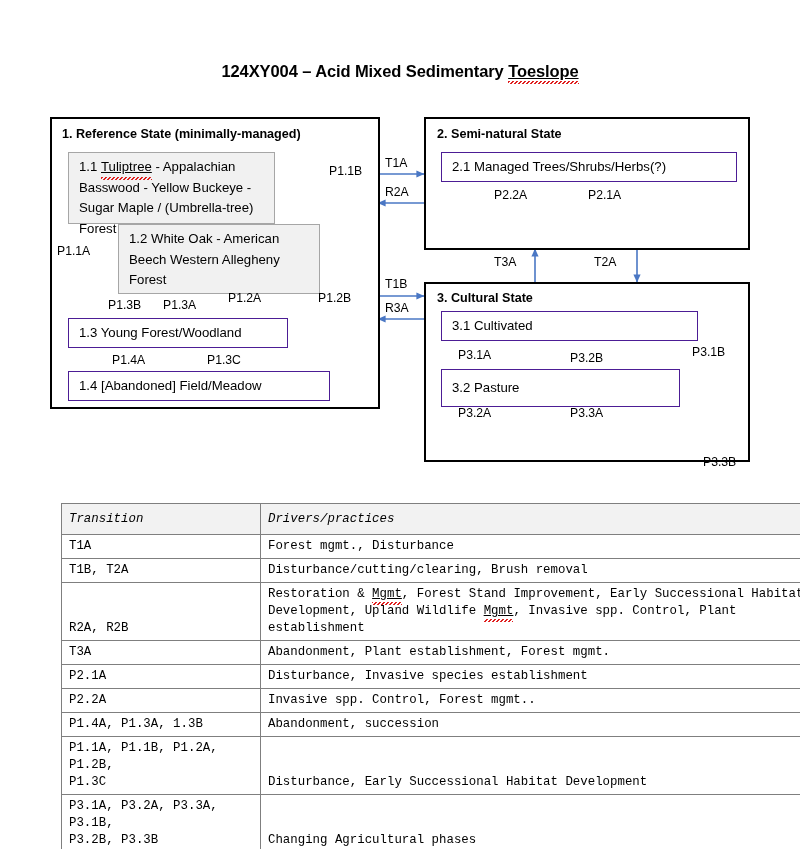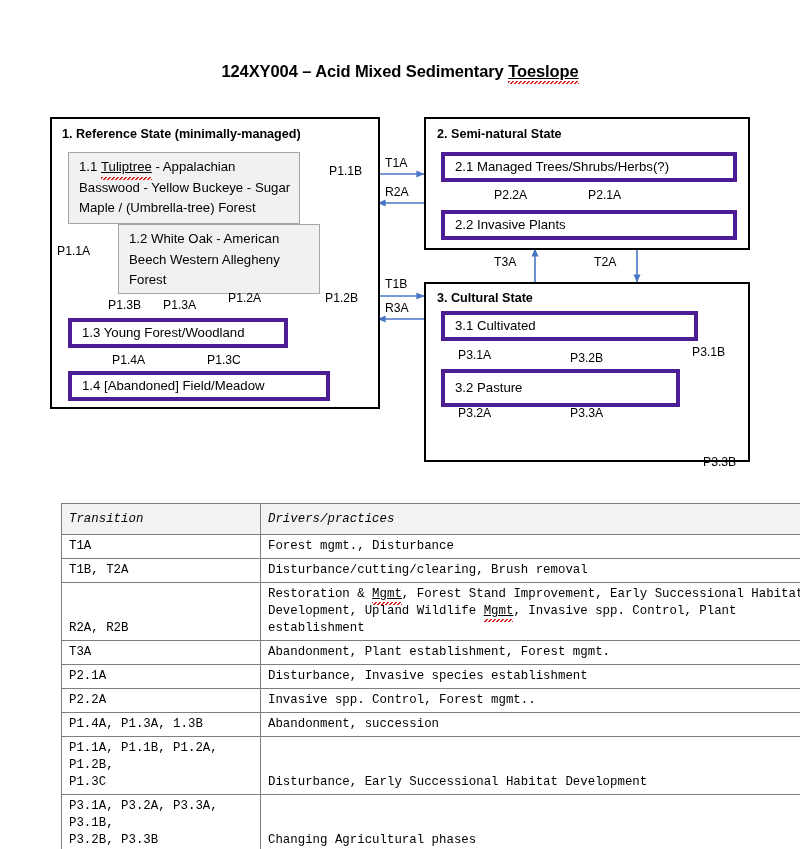--- a/index.html
+++ b/index.html
@@ -66,21 +66,21 @@
     position: absolute;
     font-size: 12.6px;
     font-weight: bold;
     white-space: nowrap;
   }
 
   
   .phase-box {
     position: absolute;
     box-sizing: border-box;
-    border: 4px solid #4c1d95;
+    border: 1px solid #4c1d95;
     background: #ffffff;
     font-size: 13.2px;
     line-height: 20.5px;
     padding: 4px 8px 4px 10px;
   }
   .phase-box.shaded {
     background: #f1f1f1;
     border: 1px solid #a6a6a6;
   }
   .phase-box.centered {
@@ -193,62 +193,59 @@
       <path d="M690,341 L690,429"></path>
       <path d="M508,399 L508,429"></path>
       <path d="M613,429 L613,398"></path>
       <path d="M692,452 L737,452 L737,325 L698,325"></path>
     </g>
   </svg>
 
   <div class="state-box" style="left:50px; top:117px; width:330px; height:292px;"></div>
   <div class="state-title" style="left:62px; top:127px;">1.  Reference State (minimally-managed)</div>
 
-  <div class="phase-box shaded" style="left:68px; top:152px; width:232px; height:72px;">
+  <div class="phase-box shaded" style="left:68px; top:152px; width:207px; height:72px;">
     <span>1.1  </span><span class="spell-error">Tuliptree</span><span> - Appalachian Basswood  - Yellow Buckeye - Sugar Maple / (Umbrella-tree) Forest</span>
   </div>
 
   <div class="phase-box shaded" style="left:118px; top:224px; width:202px; height:70px;">
     <span>1.2  White Oak - American Beech Western Allegheny Forest</span>
   </div>
 
   <div class="phase-box centered" style="left:68px; top:318px; width:220px; height:30px;">
     <span>1.3  Young Forest/Woodland</span>
   </div>
 
   <div class="phase-box centered" style="left:68px; top:371px; width:262px; height:30px;">
     <span>1.4  [Abandoned]  Field/Meadow</span>
   </div>
 
   <div class="state-box" style="left:424px; top:117px; width:326px; height:133px;"></div>
   <div class="state-title" style="left:437px; top:127px;">2.  Semi-natural State</div>
 
   <div class="phase-box centered" style="left:441px; top:152px; width:296px; height:30px;">
     <span>2.1  Managed Trees/Shrubs/Herbs(?)</span>
-  </div>
-  <div class="phase-box centered" style="left:441px; top:210px; width:296px; height:30px;">
-    <span>2.2  Invasive Plants</span>
   </div>
 
   <div class="state-box" style="left:424px; top:282px; width:326px; height:180px;"></div>
   <div class="state-title" style="left:437px; top:291px;">3.  Cultural State</div>
 
   <div class="phase-box centered" style="left:441px; top:311px; width:257px; height:30px;">
     <span>3.1  Cultivated</span>
   </div>
   <div class="phase-box centered" style="left:441px; top:369px; width:239px; height:38px;">
     <span>3.2  Pasture</span>
   </div>
 
   <div class="arrow-label" style="left:57px; top:224px;margin-top:20px;">P1.1A</div>
   <div class="arrow-label" style="left:329px; top:164px;">P1.1B</div>
   <div class="arrow-label" style="left:108px; top:298px;">P1.3B</div>
   <div class="arrow-label" style="left:163px; top:298px;">P1.3A</div>
   <div class="arrow-label" style="left:228px; top:291px;">P1.2A</div>
-  <div class="arrow-label" style="left:325px; top:291px;">P1.2B</div>
+  <div class="arrow-label" style="left:318px; top:291px;">P1.2B</div>
   <div class="arrow-label" style="left:112px; top:353px;">P1.4A</div>
   <div class="arrow-label" style="left:207px; top:353px;">P1.3C</div>
 
   <div class="arrow-label" style="left:385px; top:156px;">T1A</div>
   <div class="arrow-label" style="left:385px; top:185px;">R2A</div>
   <div class="arrow-label" style="left:385px; top:277px;">T1B</div>
   <div class="arrow-label" style="left:385px; top:301px;">R3A</div>
 
   <div class="arrow-label" style="left:494px; top:188px;">P2.2A</div>
   <div class="arrow-label" style="left:588px; top:188px;">P2.1A</div>

